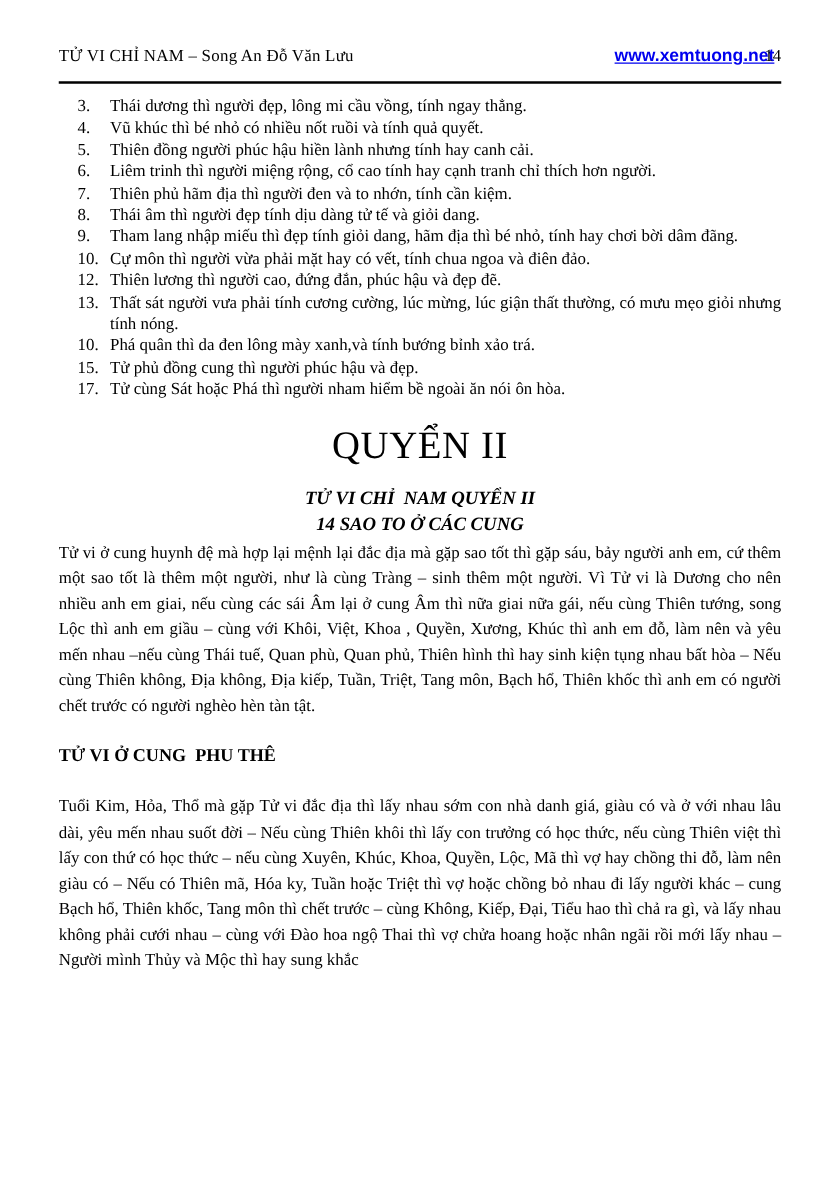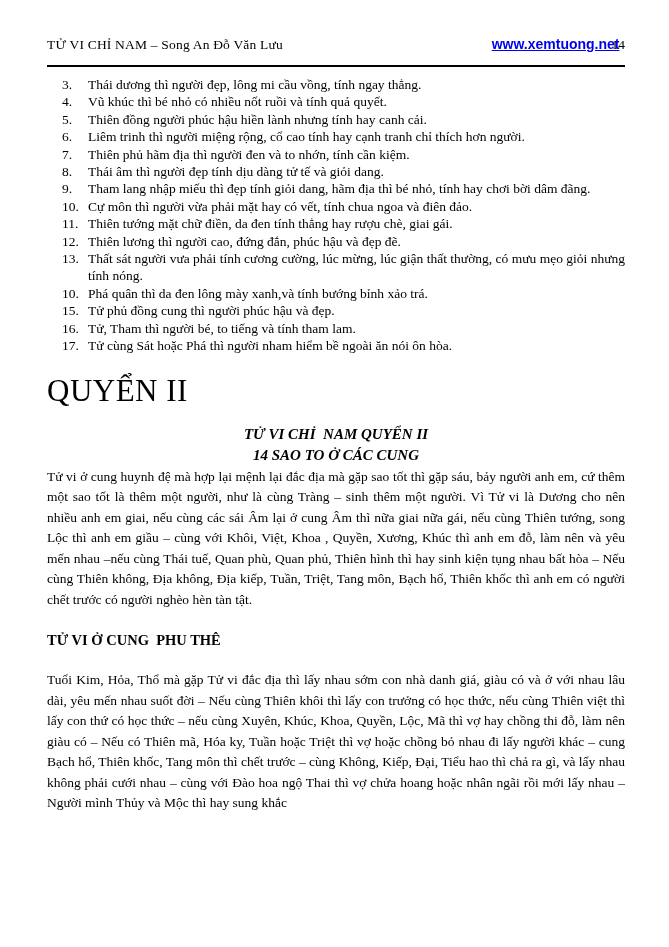--- a/index.html
+++ b/index.html
@@ -44,20 +44,21 @@
 
   
   .list { margin-top: 9px; padding-left: 15px; font-size: 13.5px; }
   .li { display: flex; line-height: 17.4px; }
   .li-num { flex: none; width: 26px; }
   .li-text { flex: 1; text-align: justify; }
 
   
   .book-title {
     margin-top: 18px;
+    text-align: center;
     font-size: 31px;
     letter-spacing: 0.5px;
   }
   .subtitle {
     margin-top: 15px;
     text-align: center;
     font-weight: bold;
     font-size: 15px;
     line-height: 21.5px;
   }
@@ -117,42 +118,34 @@
         </div>
       <div class="li">
           <span class="li-num">9.</span>
           <span class="li-text">Tham lang nhập miếu thì đẹp tính giỏi dang, hãm địa thì bé nhỏ, tính hay chơi bời dâm đãng.</span>
         </div>
       <div class="li">
           <span class="li-num">10.</span>
           <span class="li-text">Cự môn thì người vừa phải mặt hay có vết, tính chua ngoa và điên đảo.</span>
         </div>
       <div class="li">
-          <span class="li-num">11.</span>
-          <span class="li-text">Thiên tướng mặt chữ điền, da đen tính thẳng hay rượu chè, giai gái.</span>
-        </div>
-      <div class="li">
           <span class="li-num">12.</span>
           <span class="li-text">Thiên lương thì người cao, đứng đắn, phúc hậu và đẹp đẽ.</span>
         </div>
       <div class="li">
           <span class="li-num">13.</span>
           <span class="li-text">Thất sát người vưa phải tính cương cường, lúc mừng, lúc giận thất thường, có mưu mẹo giỏi nhưng tính nóng.</span>
         </div>
       <div class="li">
           <span class="li-num">10.</span>
           <span class="li-text">Phá quân thì da đen lông mày xanh,và tính bướng bỉnh xảo trá.</span>
         </div>
       <div class="li">
           <span class="li-num">15.</span>
           <span class="li-text">Tử phủ đồng cung thì người phúc hậu và đẹp.</span>
-        </div>
-      <div class="li">
-          <span class="li-num">16.</span>
-          <span class="li-text">Tử, Tham thì người bé, to tiếng và tính tham lam.</span>
         </div>
       <div class="li">
           <span class="li-num">17.</span>
           <span class="li-text">Tử cùng Sát hoặc Phá thì người nham hiểm bề ngoài ăn nói ôn hòa.</span>
         </div>
     </div>
 
     <div class="book-title">QUYỂN II</div>
 
     <div class="subtitle">

